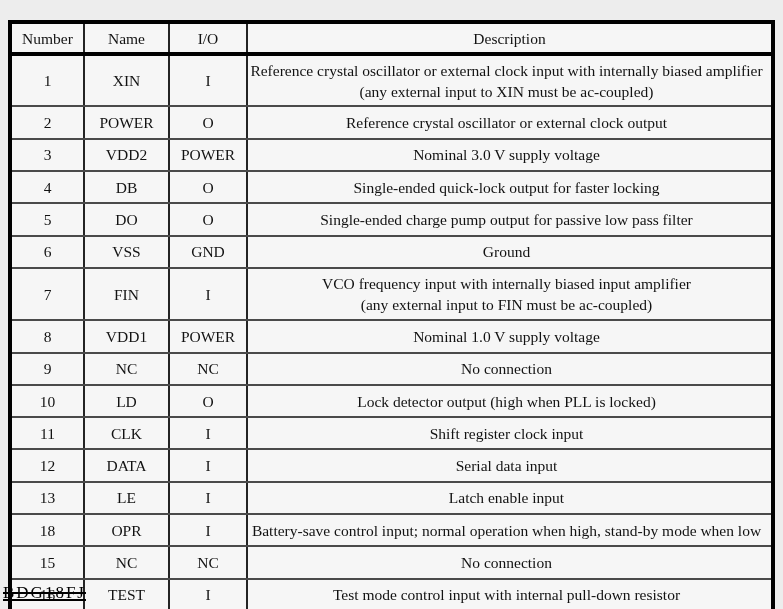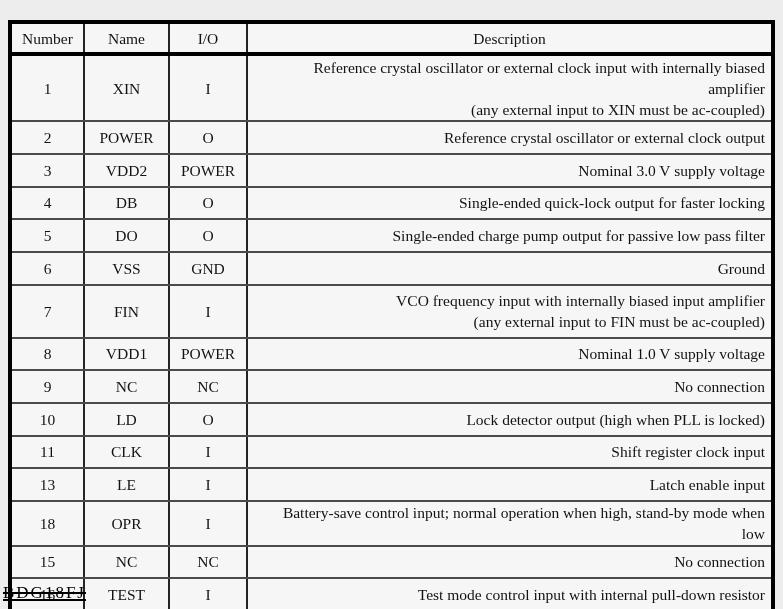--- a/index.html
+++ b/index.html
@@ -51,22 +51,21 @@
   thead tr {
     height: 32px;
   }
   thead th {
     border-bottom: 4px solid #000;
   }
   tbody tr { height: 32px; }
   tbody tr.tall { height: 52px; }
 
   td.desc {
-    text-align: right;
-    padding-left: 11px;
+    text-align: center;
     padding-right: 6px;
     white-space: pre-line;
   }
   .watermark {
     position: absolute;
     left: 3px;
     top: 583px;
     font-size: 17px;
     font-weight: normal;
     letter-spacing: 2px;
@@ -158,20 +157,26 @@
         <td>O</td>
         <td class="desc">Lock detector output (high when PLL is locked)</td>
       </tr>
       <tr>
         <td>11</td>
         <td>CLK</td>
         <td>I</td>
         <td class="desc">Shift register clock input</td>
       </tr>
       <tr>
+        <td>12</td>
+        <td>DATA</td>
+        <td>I</td>
+        <td class="desc">Serial data input</td>
+      </tr>
+      <tr>
         <td>13</td>
         <td>LE</td>
         <td>I</td>
         <td class="desc">Latch enable input</td>
       </tr>
       <tr>
         <td>18</td>
         <td>OPR</td>
         <td>I</td>
         <td class="desc">Battery-save control input; normal operation when high, stand-by mode when low</td>

